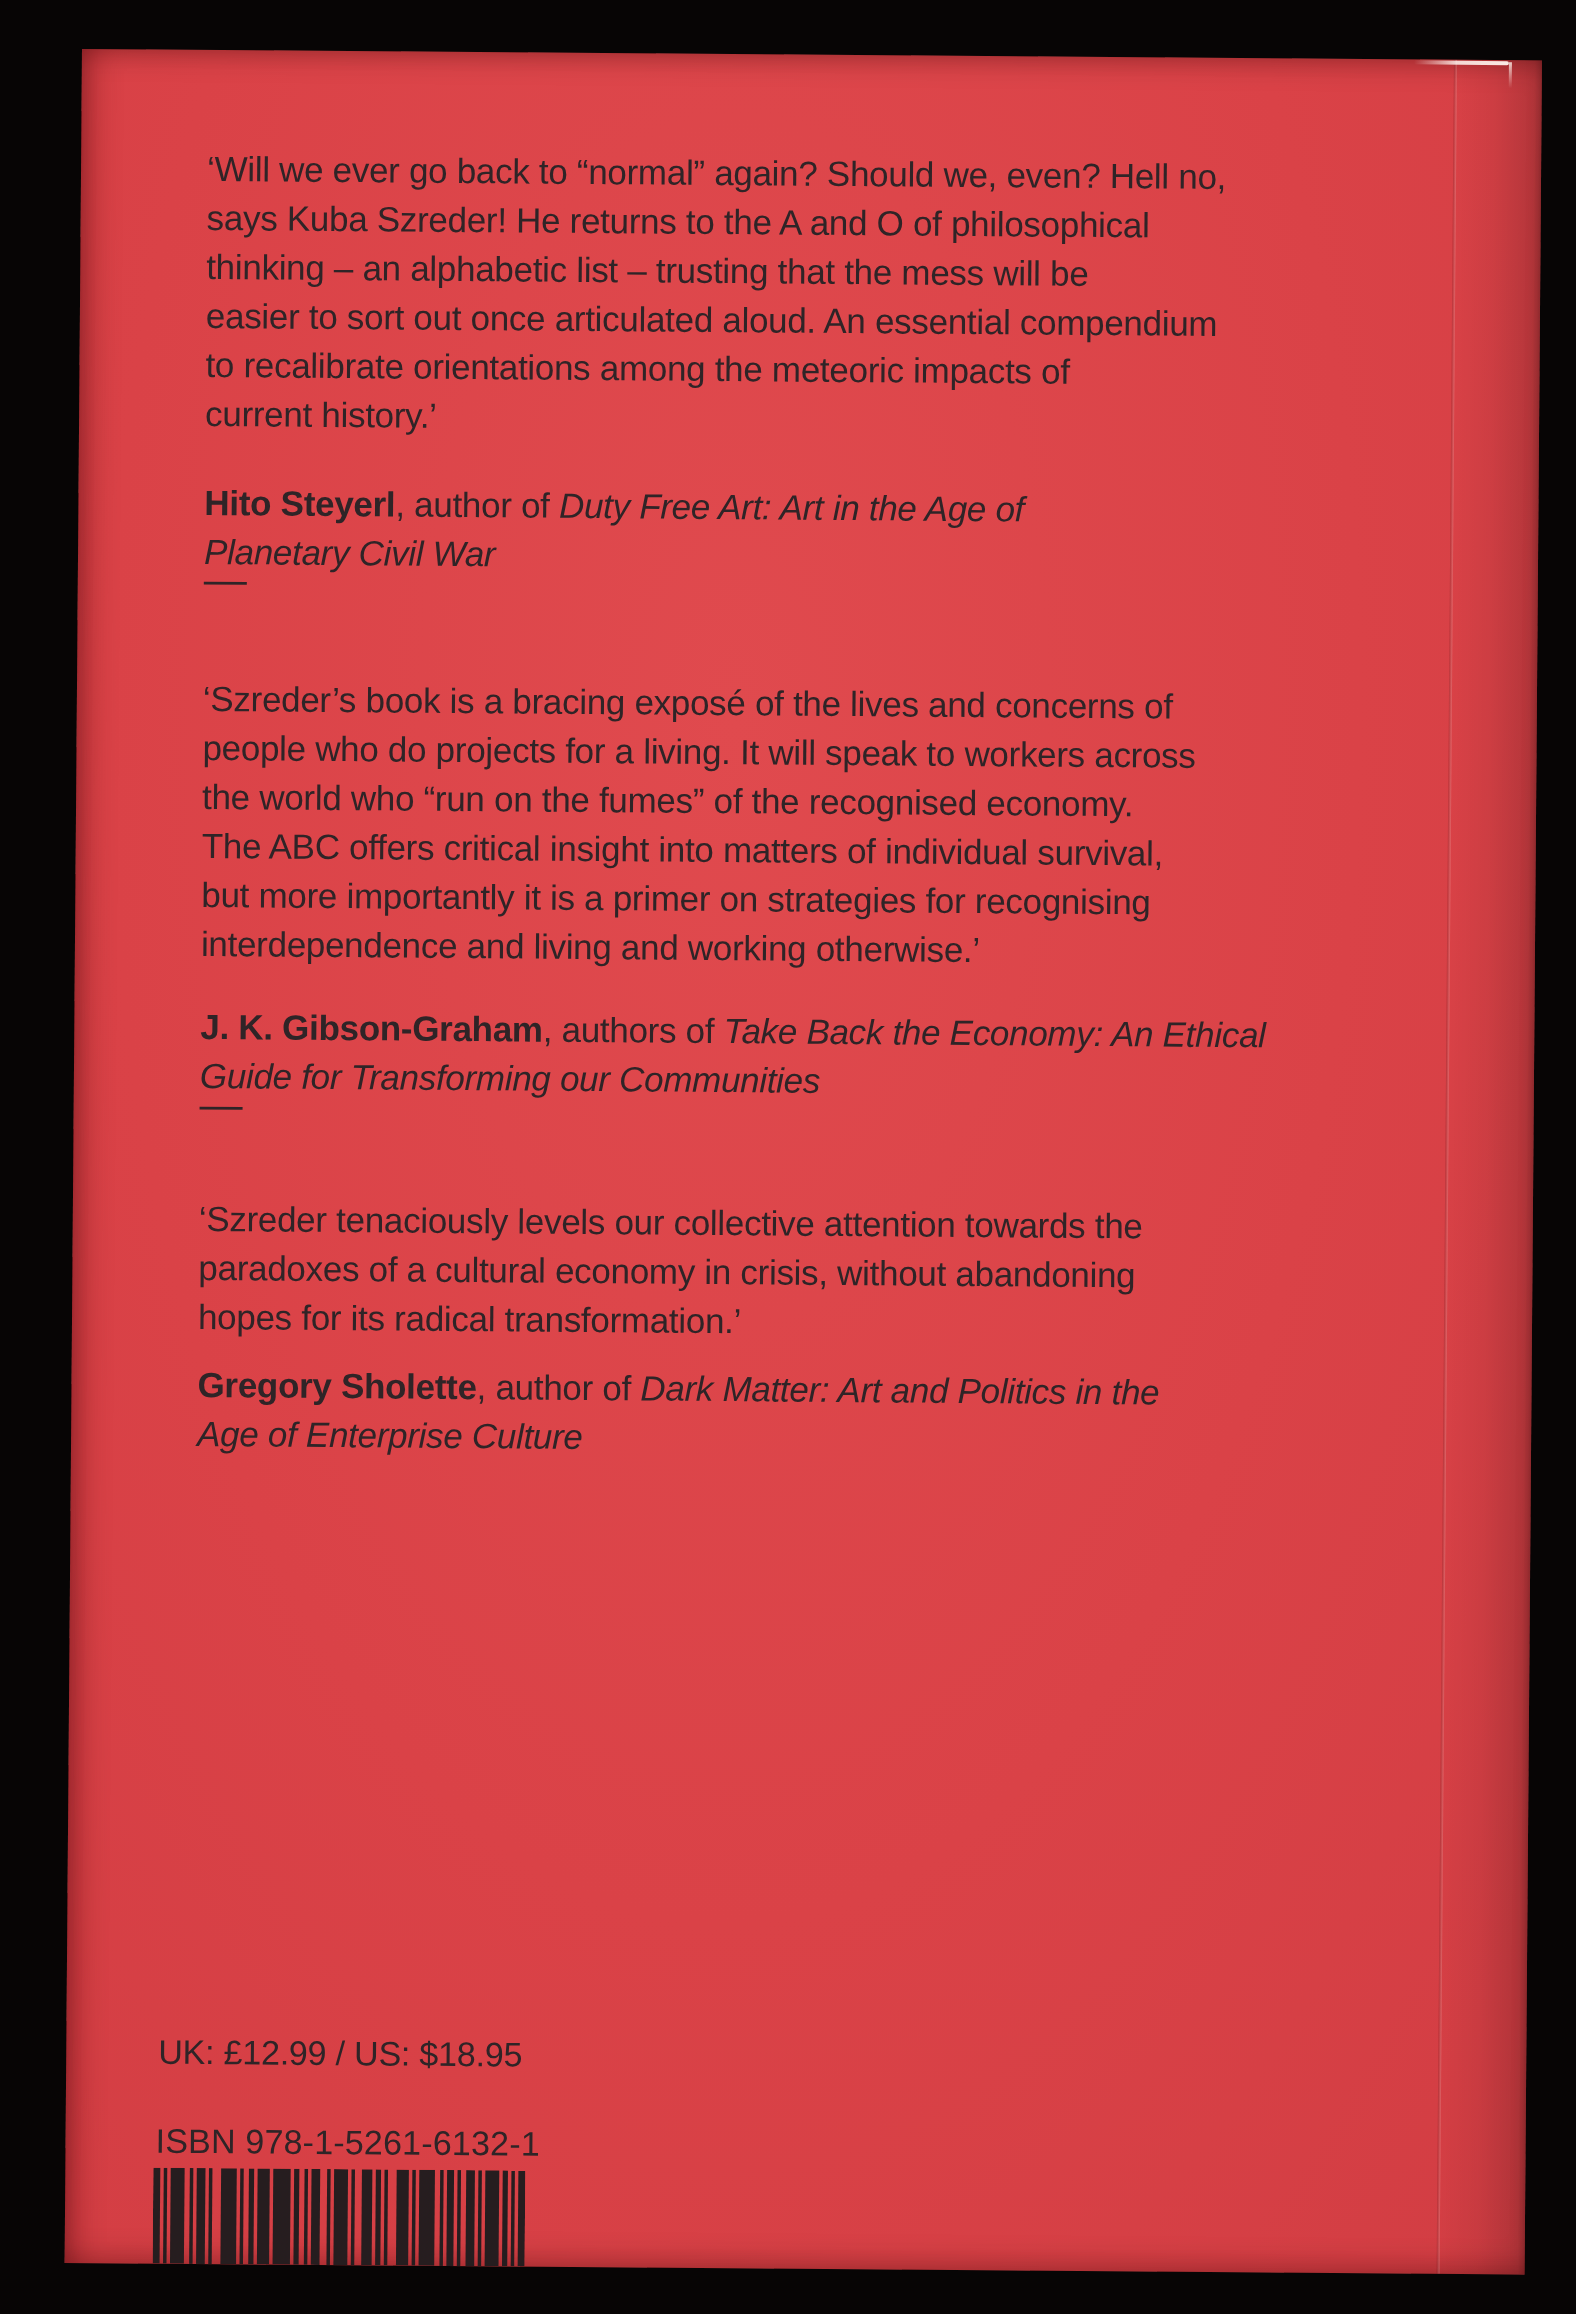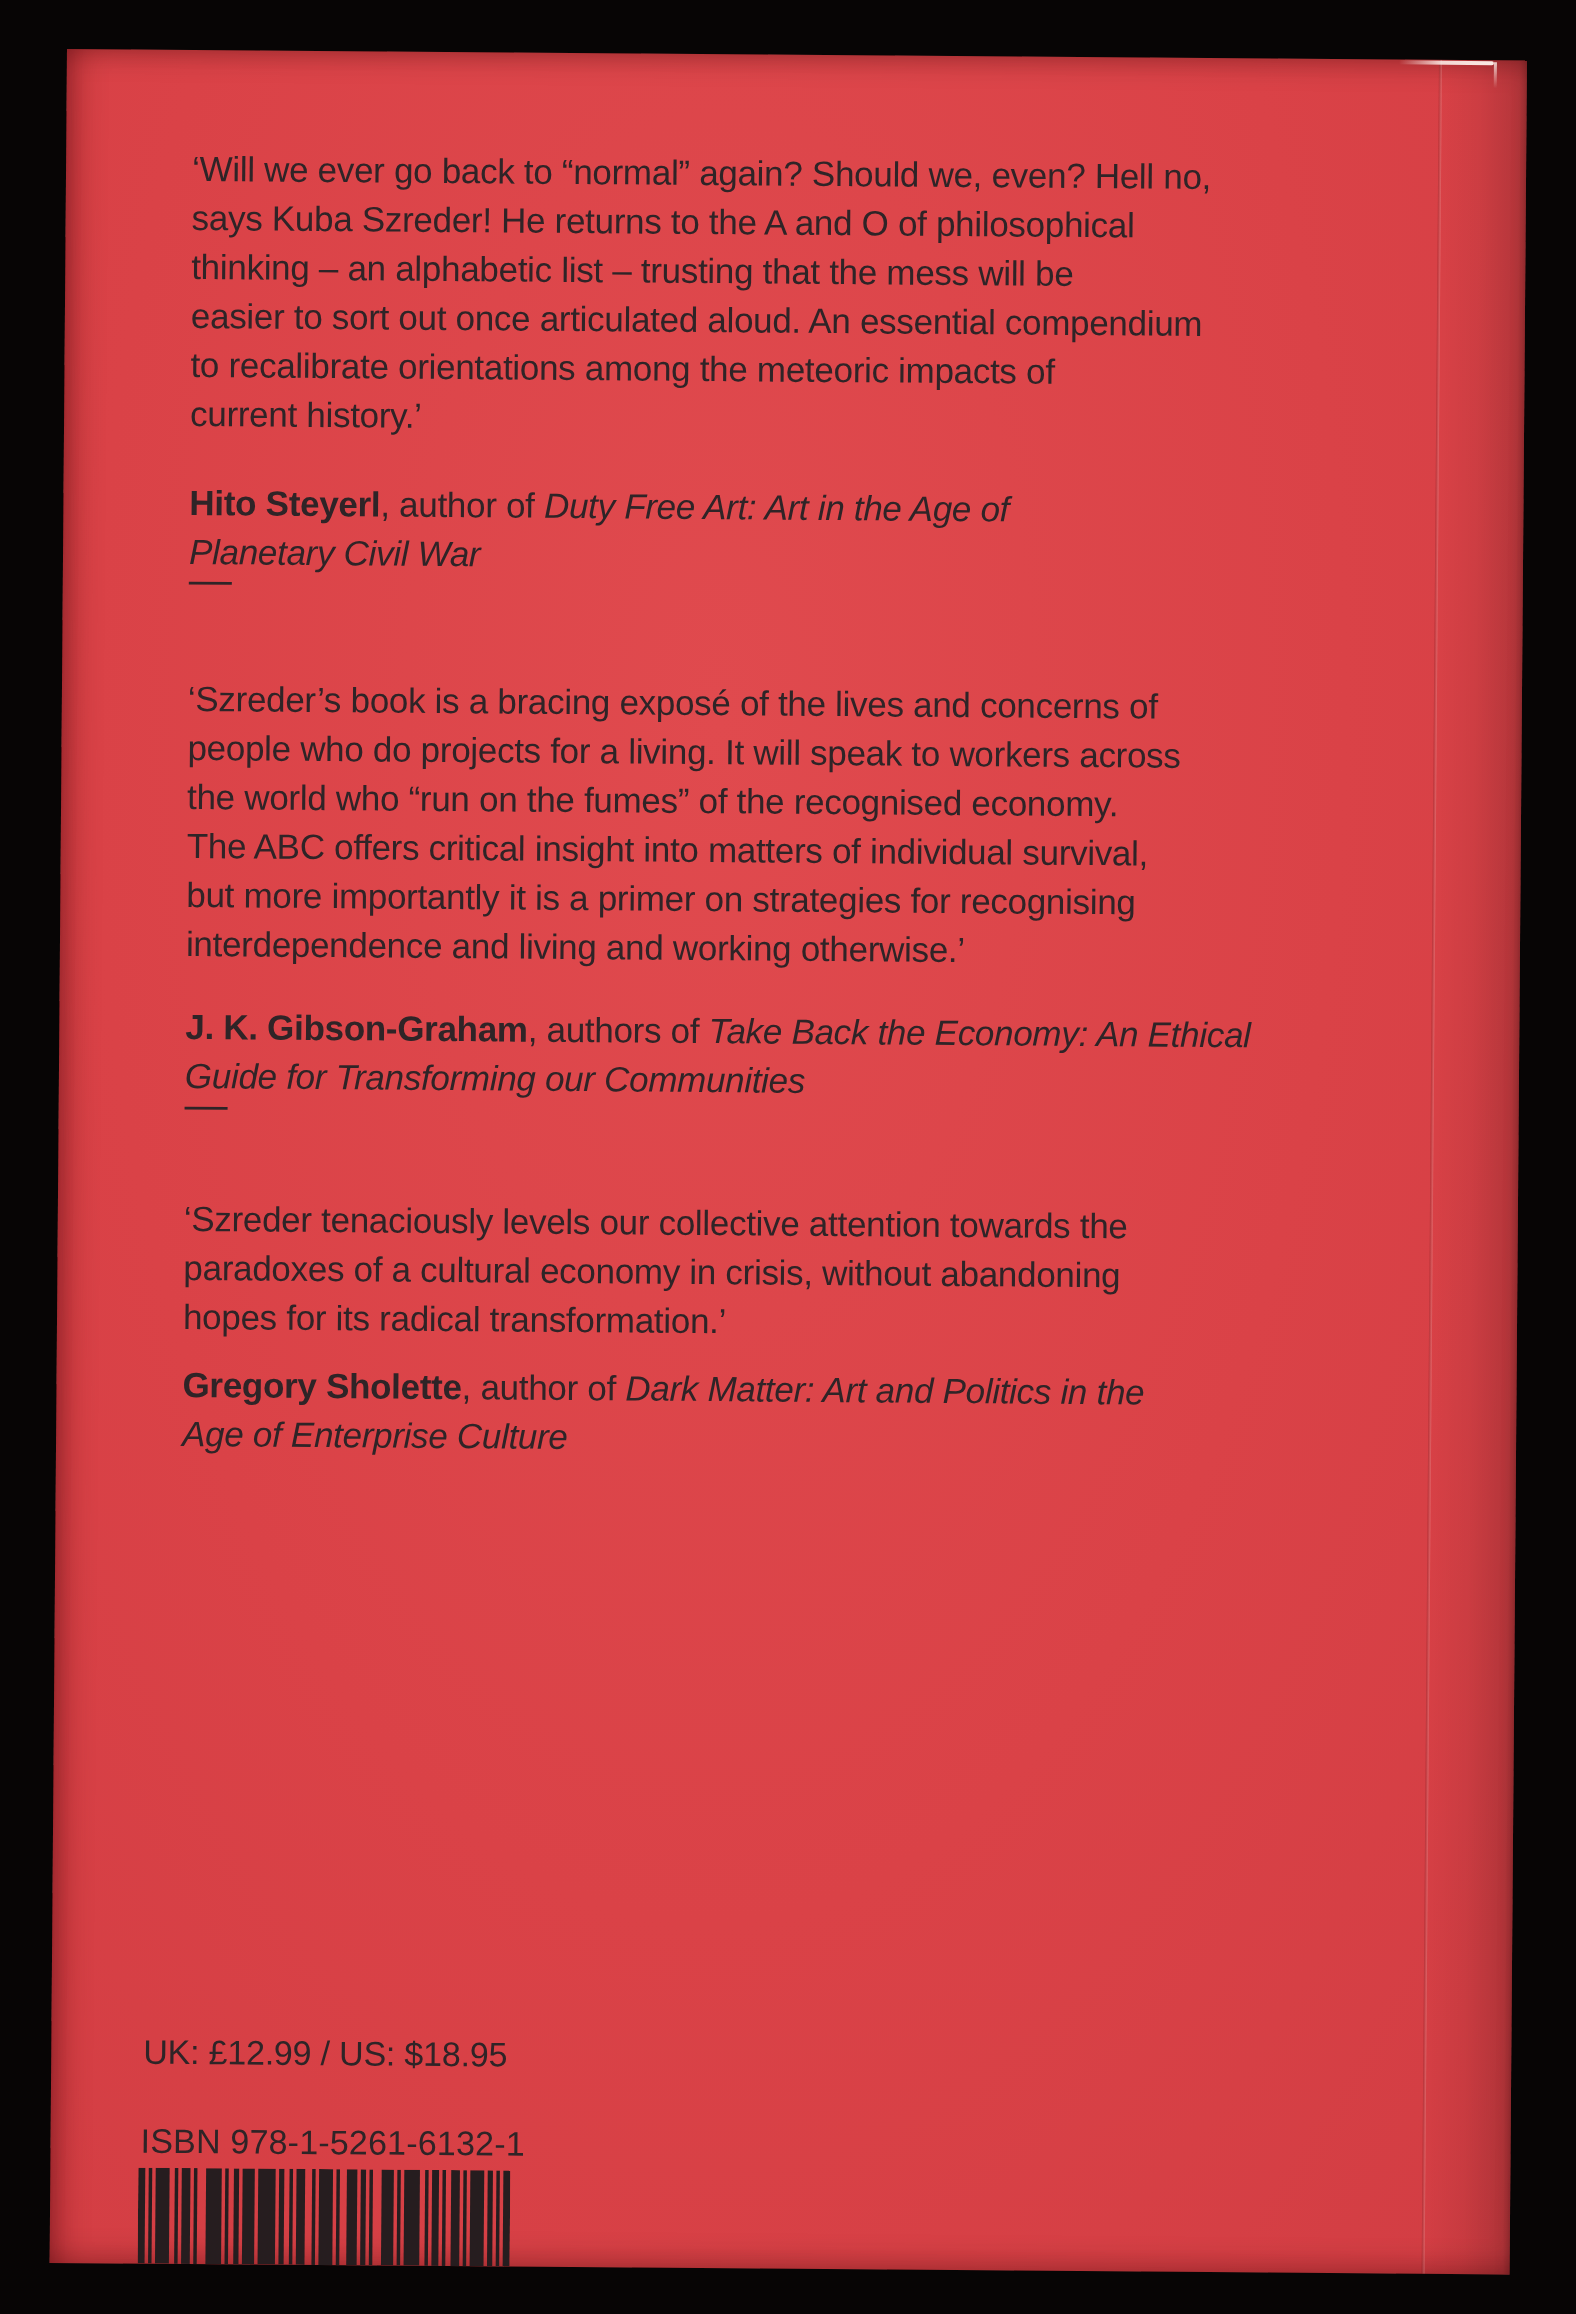--- a/index.html
+++ b/index.html
@@ -3,21 +3,21 @@
 <meta charset="utf-8">
 <style>
   html,body{margin:0;padding:0;}
   body{
     width:1576px;height:2315px;
     background:#070505;
     position:relative;
     overflow:hidden;
     font-family:"Liberation Sans", sans-serif;
   }
-  .scene{position:absolute;inset:0;}
+  .scene{position:absolute;inset:0;margin-left:15px;}
   .book{
     position:absolute;
     left:67px;top:49px;
     width:1460px;height:2214px;
     background:radial-gradient(ellipse at 45% 30%, #e04a4e 0%, #da4247 55%, #d23d43 100%);
     transform:rotate(0.45deg);
     transform-origin:0 0;
     overflow:hidden;
     box-shadow:
       inset 23.6px 0 33px -17.7px rgba(70,0,8,.45),

